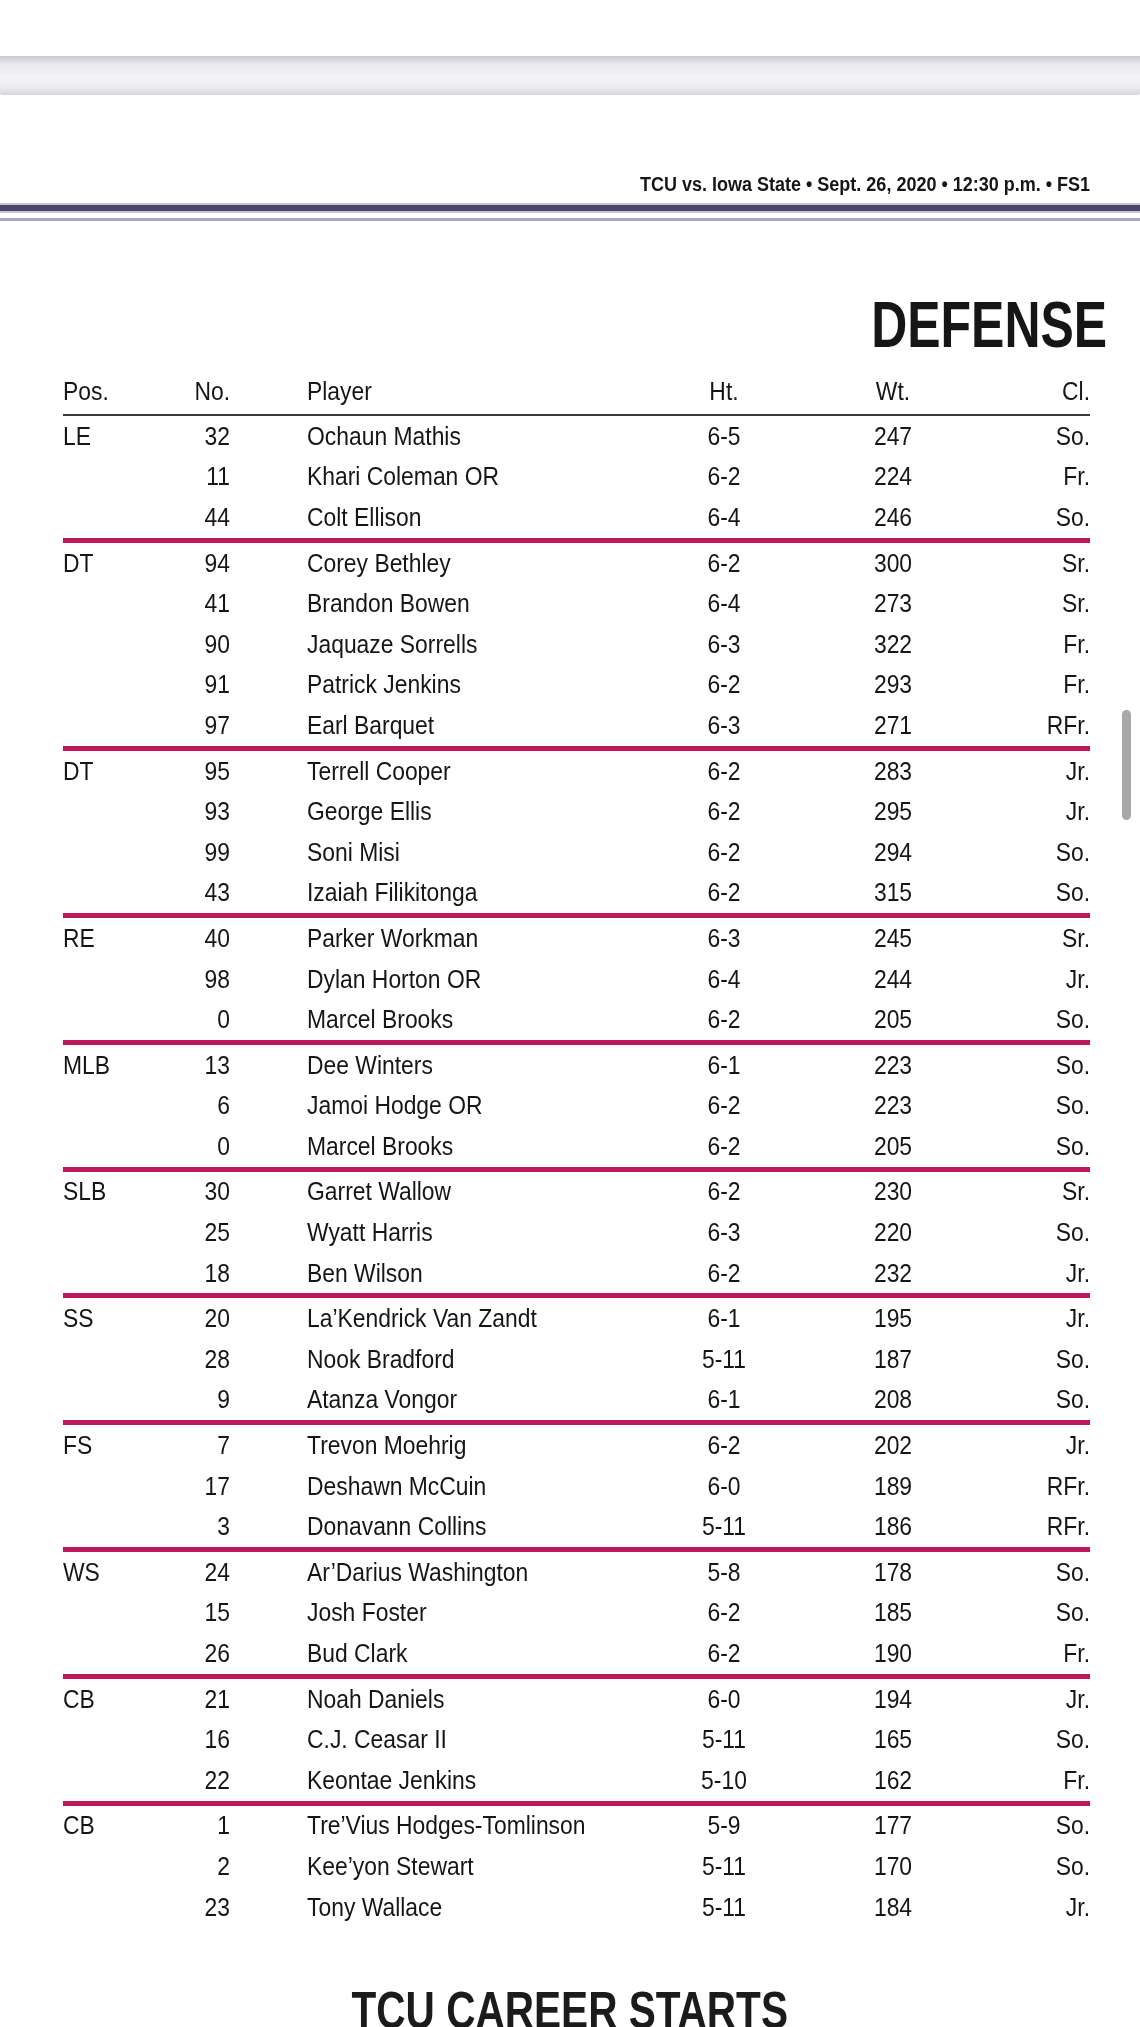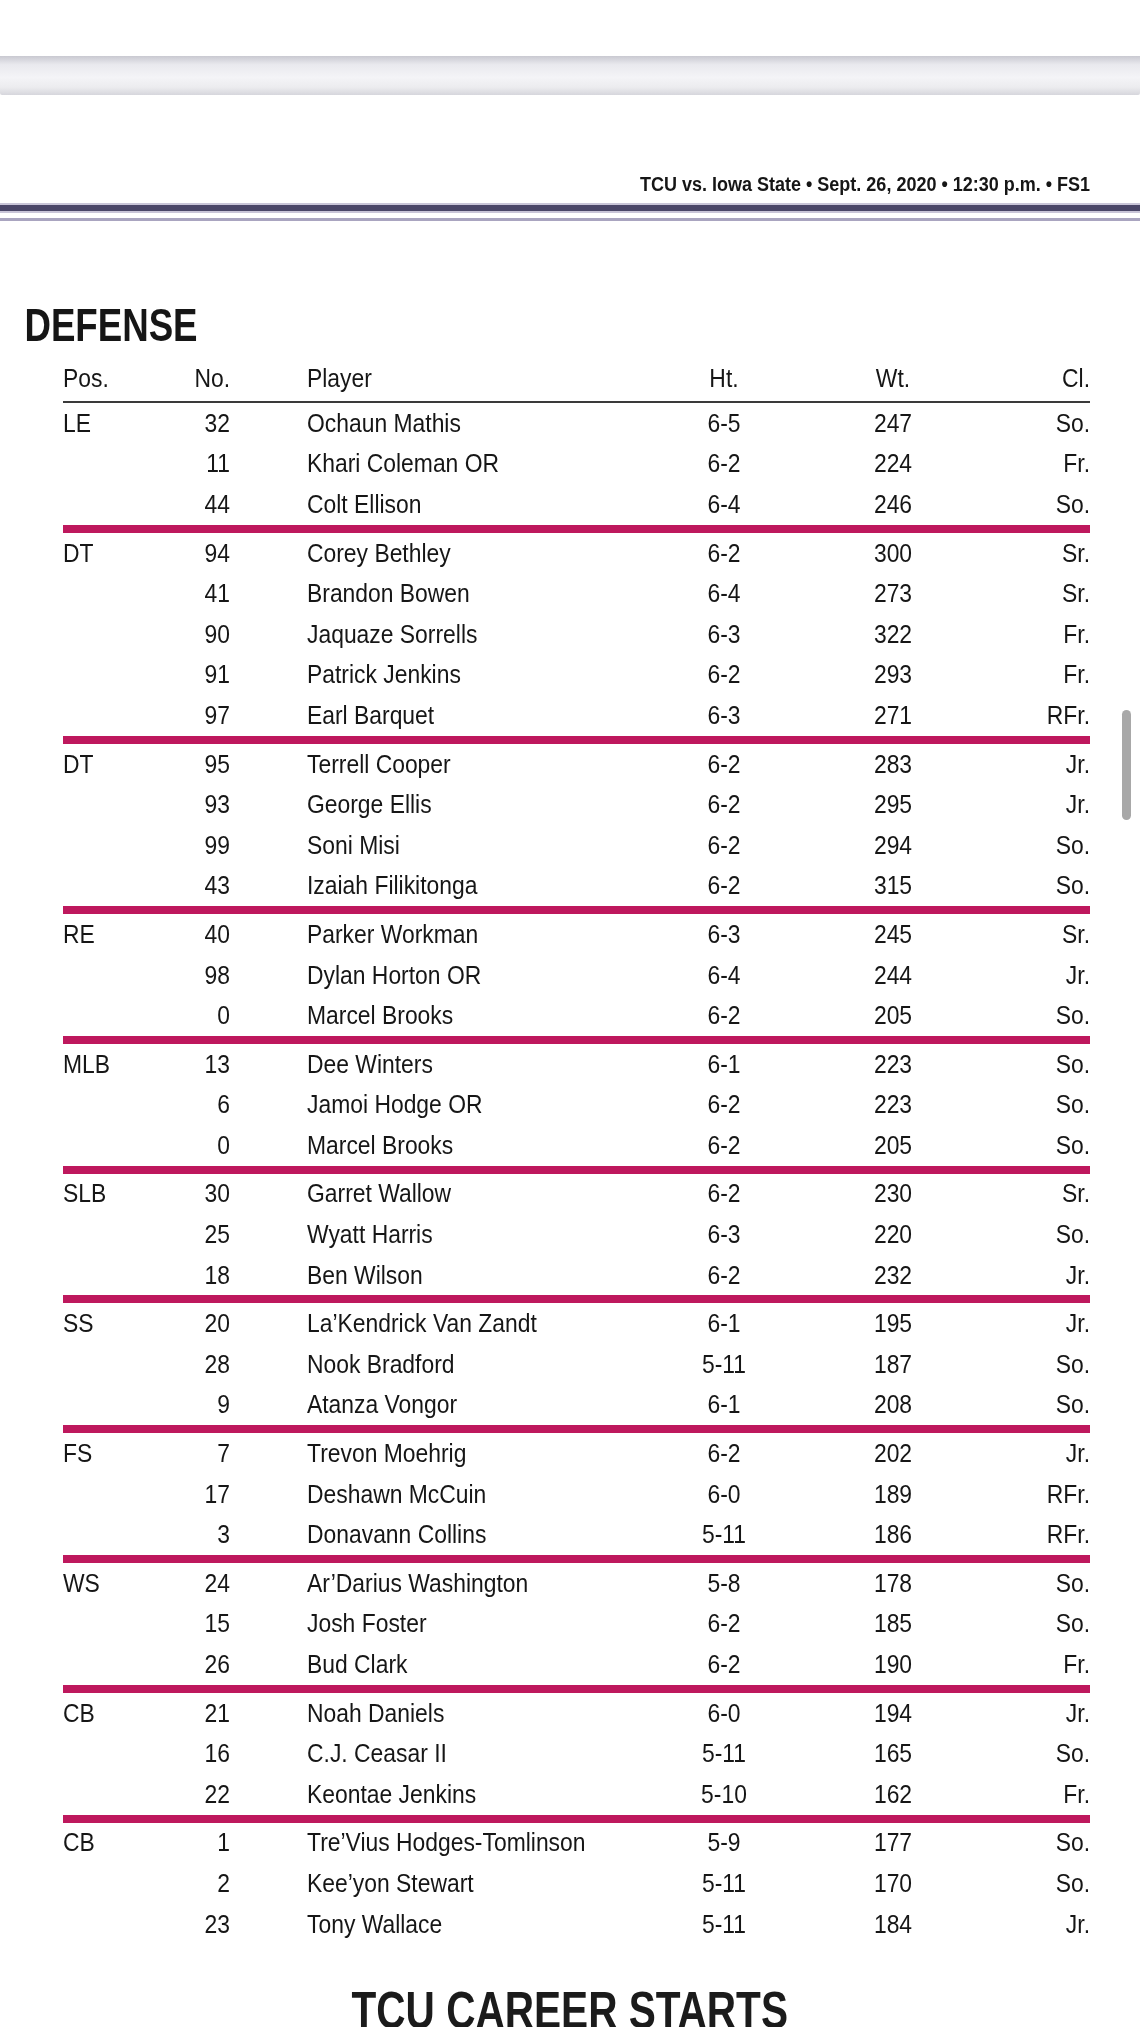--- a/index.html
+++ b/index.html
@@ -23,33 +23,33 @@
     font-size:20px;font-weight:bold;white-space:nowrap;
   }
   .doc-header .squeeze{display:inline-block;transform:scaleX(0.90);transform-origin:100% 50%;}
   
   .rule-halo-top{position:absolute;left:0;top:203px;width:1140px;height:2px;background:#c9c5d8;}
   .rule-dark{position:absolute;left:0;top:205px;width:1140px;height:6px;background:#4a4668;}
   .rule-halo-bot{position:absolute;left:0;top:211px;width:1140px;height:2px;background:#c9c5d8;}
   .rule-light{position:absolute;left:0;top:218px;width:1140px;height:3px;background:#aaa5c0;}
   
   .defense-title{
-    position:absolute;left:0;right:0;top:299px;text-align:left;
-    font-size:47px;font-weight:bold;line-height:52px;white-space:nowrap;
+    position:absolute;left:0;right:0;top:299px;text-align:right;
+    font-size:64px;font-weight:bold;line-height:52px;white-space:nowrap;
   }
   .defense-title .squeeze{display:inline-block;transform:scaleX(0.78);transform-origin:50% 50%;}
   .footer-title{
     position:absolute;left:0;right:0;top:1981px;text-align:center;
     font-size:52px;font-weight:bold;line-height:58px;white-space:nowrap;color:#1b1b1b;
   }
   .footer-title .squeeze{display:inline-block;transform:scaleX(0.78);transform-origin:50% 50%;}
   
   .table{position:absolute;left:63px;top:363px;width:1027px;font-size:26px;}
-  .thead{position:relative;height:38px;border-bottom:2px solid #3a3a3a;}
-  .group{border-bottom:8px solid #be185d;}
+  .thead{position:relative;height:38px;border-bottom:2px solid #3a3a3a;margin-top:13px;}
+  .group{border-bottom:5px solid #be185d;}
   .group:last-child{border-bottom:none;}
   .row{position:relative;height:40.6px;}
   .cell{
     position:absolute;top:0;bottom:0;
     display:flex;align-items:center;white-space:nowrap;
     transform:scaleX(0.88);
   }
   .thead .cell{align-items:flex-end;padding-bottom:7px;}
   .cell.pos{left:0;width:150px;justify-content:flex-start;transform-origin:0 50%;}
   .cell.no{left:37px;width:130px;justify-content:flex-end;transform-origin:100% 50%;}

